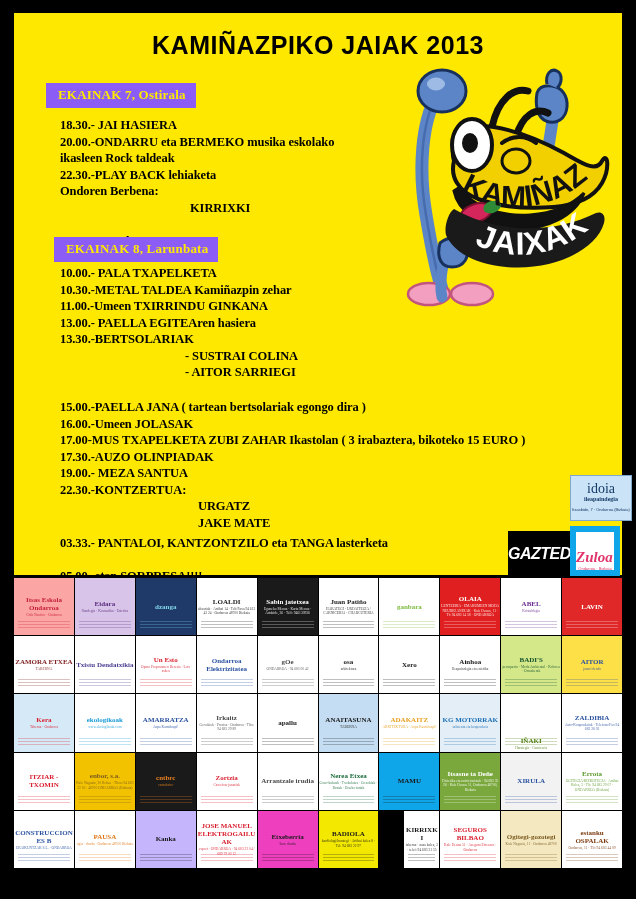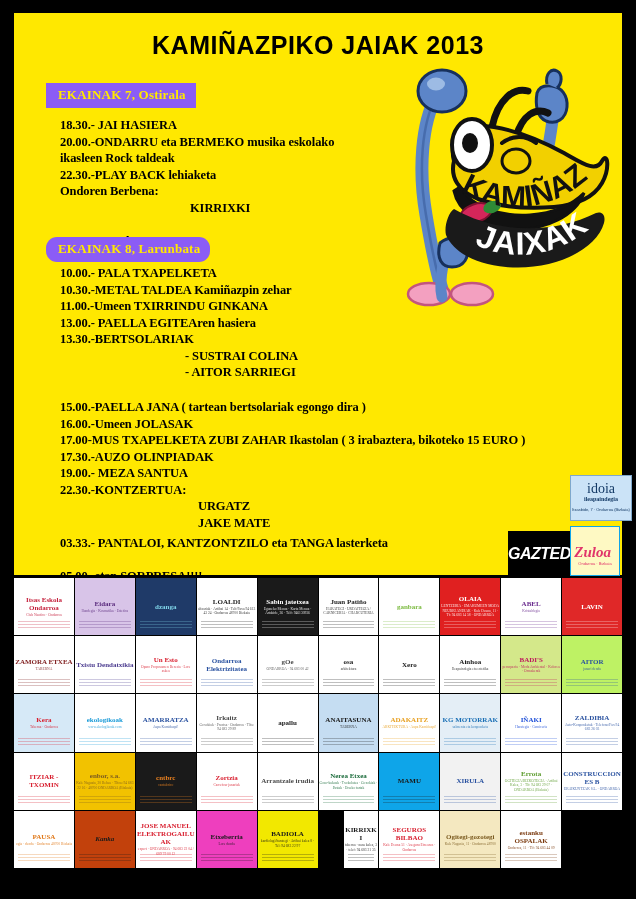--- a/index.html
+++ b/index.html
@@ -43,21 +43,21 @@
     background: #8b5cf6;
     color: #FFE800;
     font-family: "Liberation Serif", serif;
     font-weight: bold;
     font-size: 13px;
     padding: 4px 10px 5px 12px;
     letter-spacing: 0.2px;
     white-space: nowrap;
   }
   #day1-header { left: 32px; top: 70px; }
-  #day2-header { left: 32px; top: 224px; border-radius: 11px; }
+  #day2-header { left: 40px; top: 224px; }
 
   
   .prog {
     position: absolute;
     color: #000000;
     font-family: "Liberation Serif", serif;
     font-weight: bold;
     font-size: 12.5px;
     white-space: nowrap;
     letter-spacing: -0.1px;
@@ -114,22 +114,22 @@
   }
   #logo-gaztedi .g {
     font-family: "Liberation Sans", sans-serif;
     font-weight: bold; font-style: italic;
     color: #ffffff; font-size: 16px;
     text-align: center; margin-top: 14px;
     letter-spacing: -0.5px;
   }
   #logo-zuloa {
     left: 556px; top: 513px; width: 50px; height: 50px;
-    background: #fef9c3;
-    border: 1px solid #0ea5e9;
+    background: #ffffff;
+    border: 6px solid #0ea5e9;
   }
   #logo-zuloa .z {
     font-family: "Liberation Serif", serif;
     font-weight: bold; font-style: italic;
     color: #e0346b; font-size: 15px;
     text-align: right; margin-top: 17px; padding-right: 8px;
   }
   #logo-zuloa .zs {
     font-family: "Liberation Sans", sans-serif;
     color: #e0346b; font-size: 4px;
@@ -298,21 +298,21 @@
     <div class="inset-logo" id="logo-gaztedi">
       <div class="g">GAZTEDI</div>
     </div>
     <div class="inset-logo" id="logo-zuloa">
       <div class="z">Zuloa</div>
       <div class="zs">Ondarroa · Bizkaia</div>
     </div>
   </div>
 
   <div id="sponsor-grid">
-      <div class="sponsor-cell" style="background: #ffffff; color: rgb(196, 30, 58); align-items: center;">
+      <div class="sponsor-cell" style="background: #fca5a5; color: rgb(196, 30, 58); align-items: center;">
         <div class="sname">Itsas Eskola Ondarroa<span class="ssub">Club Nautico · Ondarroa</span></div>
         <div class="card-lines"></div>
       </div>
       <div class="sponsor-cell" style="background: rgb(216, 196, 232); color: rgb(91, 44, 126);">
         <div class="sname">Eidara<span class="ssub">Ilundegia · Kosmetika · Estetica</span></div>
         <div class="card-lines"></div>
       </div>
       <div class="sponsor-cell" style="background: rgb(31, 58, 104); color: rgb(127, 212, 232);">
         <div class="sname">dzanga</div>
         <div class="card-lines"></div>
@@ -370,25 +370,25 @@
         <div class="card-lines"></div>
       </div>
       <div class="sponsor-cell" style="background: rgb(255, 255, 255); color: rgb(26, 26, 26);">
         <div class="sname">Xero</div>
         <div class="card-lines"></div>
       </div>
       <div class="sponsor-cell" style="background: rgb(255, 255, 255); color: rgb(26, 26, 26);">
         <div class="sname">Ainhoa<span class="ssub">Ileapaindegia eta estetika</span></div>
         <div class="card-lines"></div>
       </div>
-      <div class="sponsor-cell" style="background: rgb(212, 232, 138); color: #be185d; text-align: center;">
+      <div class="sponsor-cell" style="background: rgb(212, 232, 138); color: #14532d; text-align: center;">
         <div class="sname">BADI'S<span class="ssub">peruqueria · Moda Ambiental · Kolorea · Orrazkerak</span></div>
         <div class="card-lines"></div>
       </div>
-      <div class="sponsor-cell" style="background: #bef264; color: rgb(42, 82, 160);">
+      <div class="sponsor-cell" style="background: #fde047; color: rgb(42, 82, 160);">
         <div class="sname">AITOR<span class="ssub">janari denda</span></div>
         <div class="card-lines"></div>
       </div>
       <div class="sponsor-cell" style="background: rgb(214, 233, 247); color: rgb(216, 30, 46);">
         <div class="sname">Kera<span class="ssub">Taberna · Ondarroa</span></div>
         <div class="card-lines"></div>
       </div>
       <div class="sponsor-cell" style="background: rgb(255, 255, 255); color: rgb(26, 155, 216);">
         <div class="sname">ekologikoak<span class="ssub">www.ekologikoak.com</span></div>
         <div class="card-lines"></div>
@@ -410,21 +410,21 @@
         <div class="card-lines"></div>
       </div>
       <div class="sponsor-cell" style="background: rgb(255, 255, 255); color: rgb(232, 160, 32);">
         <div class="sname">ADAKAITZ<span class="ssub">ARKITEKTURA · Aupa Kamiñazpi!</span></div>
         <div class="card-lines"></div>
       </div>
       <div class="sponsor-cell" style="background: rgb(228, 238, 246); color: rgb(26, 111, 181);">
         <div class="sname">KG MOTORRAK<span class="ssub">salmenta eta konponketa</span></div>
         <div class="card-lines"></div>
       </div>
-      <div class="sponsor-cell" style="background: rgb(255, 255, 255); color: #1d4ed8;">
+      <div class="sponsor-cell" style="background: rgb(255, 255, 255); color: #4d7c0f; align-items: flex-end;">
         <div class="sname">IÑAKI<span class="ssub">Harategia · Carniceria</span></div>
         <div class="card-lines"></div>
       </div>
       <div class="sponsor-cell" style="background: rgb(255, 255, 255); color: rgb(42, 82, 160);">
         <div class="sname">ZALDIBIA<span class="ssub">Auto-Konponketak · Telefono/Fax 94 683 26 03</span></div>
         <div class="card-lines"></div>
       </div>
       <div class="sponsor-cell" style="background: rgb(255, 255, 255); color: rgb(216, 30, 46);">
         <div class="sname">ITZIAR - TXOMIN</div>
         <div class="card-lines"></div>
@@ -446,37 +446,41 @@
         <div class="card-lines"></div>
       </div>
       <div class="sponsor-cell" style="background: rgb(255, 255, 255); color: rgb(26, 107, 58);">
         <div class="sname">Nerea Etxea<span class="ssub">Gozo-kakoak · Txokolatea · Goxokiak · Pastak · Etxeko tartak</span></div>
         <div class="card-lines"></div>
       </div>
       <div class="sponsor-cell" style="background: #0ea5e9; color: rgb(26, 26, 26); justify-content: center;">
         <div class="sname">MAMU</div>
         <div class="card-lines"></div>
       </div>
+      <div class="sponsor-cell" style="background: rgb(122, 168, 60); color: rgb(255, 255, 255);">
+        <div class="sname">Itsasne ta Deñe<span class="ssub">Dietetika eta nutrizionistak · 94 683 35 26 · Kale Deuna 51, Ondarroa 48700, Bizkaia</span></div>
+        <div class="card-lines"></div>
+      </div>
       <div class="sponsor-cell" style="background: rgb(242, 242, 242); color: rgb(42, 82, 160);">
         <div class="sname">XIRULA</div>
         <div class="card-lines"></div>
       </div>
       <div class="sponsor-cell" style="background: rgb(255, 255, 255); color: rgb(91, 155, 44);">
         <div class="sname">Errota<span class="ssub">OGITEGIA/BIZKOTEGIA · Artibai Kalea, 3 · Tlf: 94 683 29 07 · ONDARROA (Bizkaia)</span></div>
         <div class="card-lines"></div>
       </div>
       <div class="sponsor-cell" style="background: rgb(255, 255, 255); color: rgb(42, 82, 160);">
         <div class="sname">CONSTRUCCIONES B<span class="ssub">ERAIKUNTZAK S.L. · ONDARROA</span></div>
         <div class="card-lines"></div>
       </div>
       <div class="sponsor-cell" style="background: rgb(255, 255, 255); color: rgb(224, 120, 24);">
         <div class="sname">PAUSA<span class="ssub">ogia · denda · Ondarroa 48700 Bizkaia</span></div>
         <div class="card-lines"></div>
       </div>
-      <div class="sponsor-cell" style="background: #c2410c; color: rgb(26, 26, 26); font-style: italic;">
+      <div class="sponsor-cell" style="background: #c4b5fd; color: rgb(26, 26, 26);">
         <div class="sname">Kanka</div>
         <div class="card-lines"></div>
       </div>
       <div class="sponsor-cell" style="background: rgb(255, 255, 255); color: rgb(216, 30, 46);">
         <div class="sname">JOSE MANUEL ELEKTROGAILUAK<span class="ssub">expert · ONDARROA · 94 683 22 04 / 689 79 00 12</span></div>
         <div class="card-lines"></div>
       </div>
       <div class="sponsor-cell" style="background: rgb(238, 63, 190); color: rgb(26, 26, 26);">
         <div class="sname">Etxeberria<span class="ssub">Lore denda</span></div>
         <div class="card-lines"></div>

